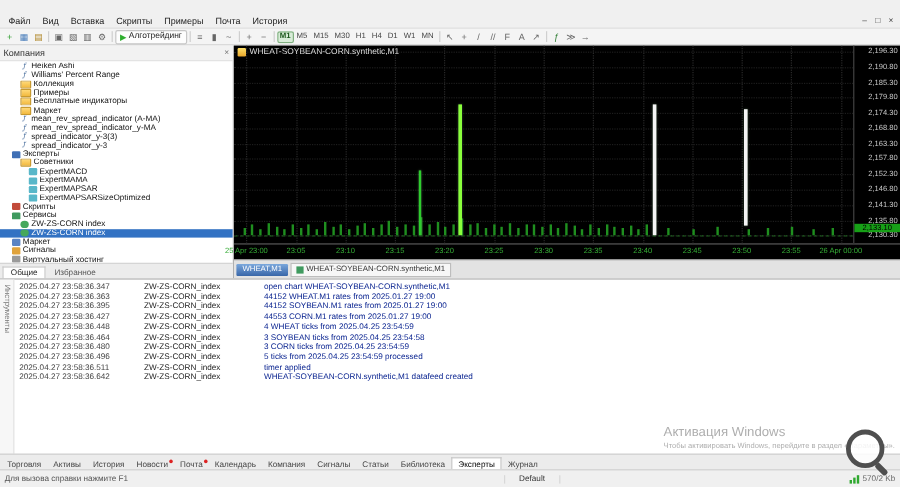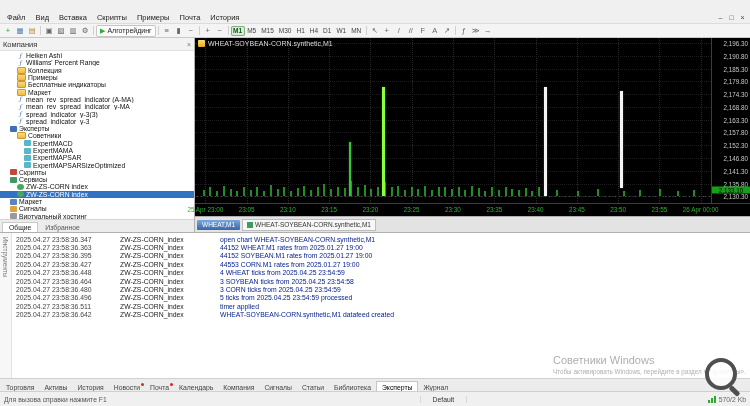--- a/index.html
+++ b/index.html
@@ -497,21 +497,21 @@
     <span class="sb-spacer2"></span>
     <span class="conn">
       <i style="height:3px"></i>
       <i style="height:5px"></i>
       <i style="height:7px"></i>
     </span>
     <span class="status-traffic">570/2 Kb</span>
   </div>
 
   <div class="watermark">
-    <div class="wm1">Советники Windows</div>
+    <div class="wm1">Активация Windows</div>
     <div class="wm2">Чтобы активировать Windows, перейдите в раздел «Параметры».</div>
   </div>
 
   <div class="zoomicon">
     <div class="zoom-circle"></div>
     <div class="zoom-handle"></div>
   </div>
 
 </div>
 

